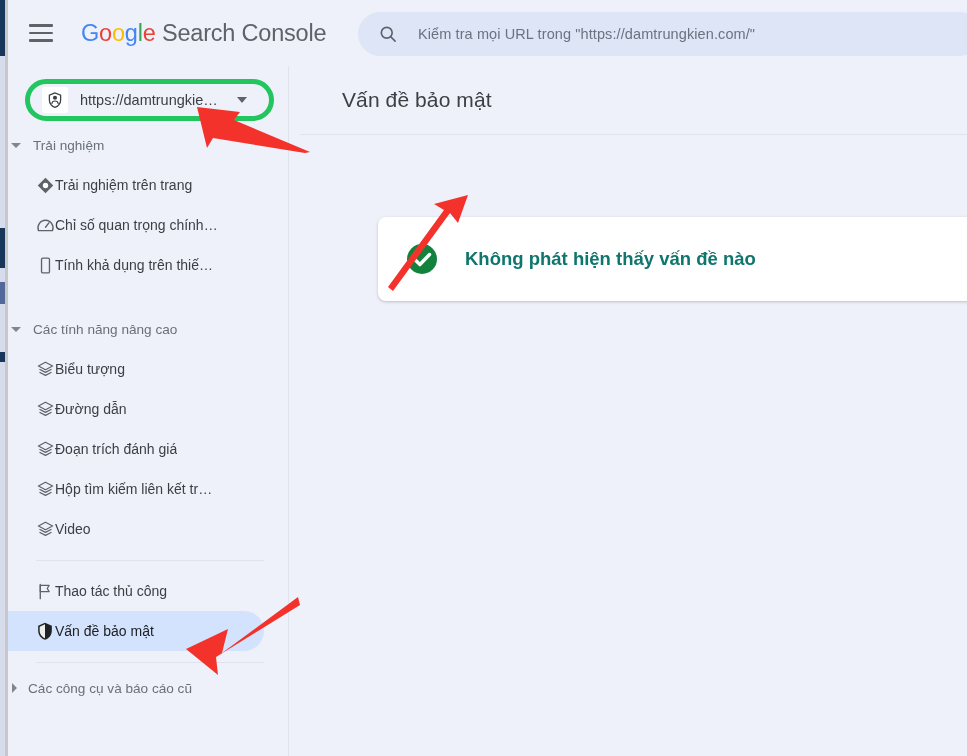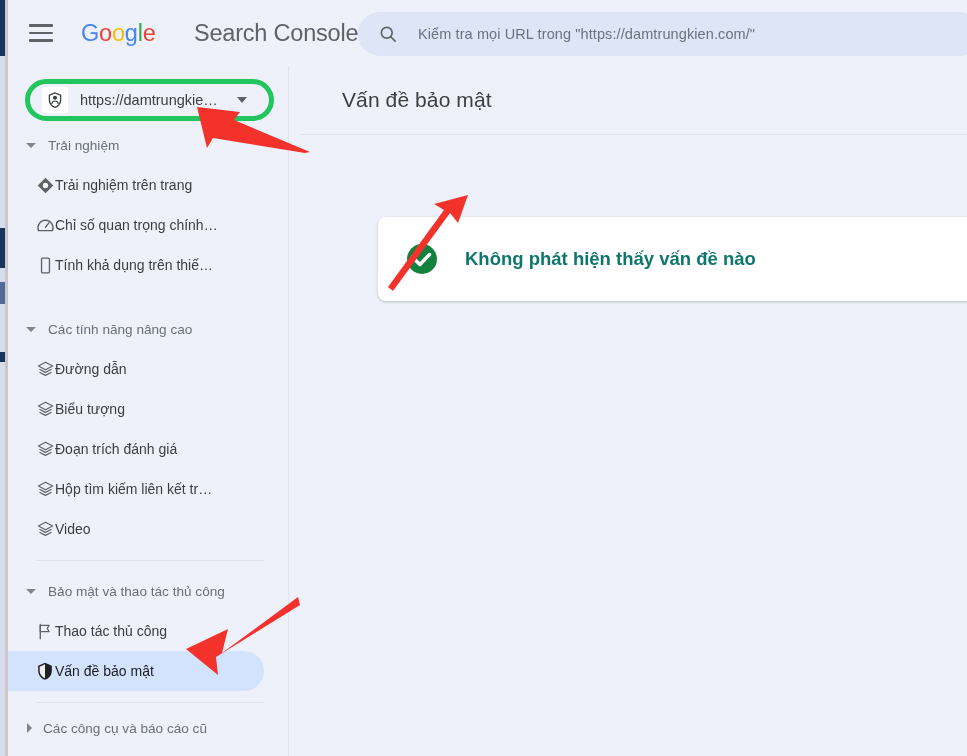--- a/index.html
+++ b/index.html
@@ -55,21 +55,21 @@
     white-space: nowrap;
     color: #5f6368;
     font-weight: 400;
   }
   .brand .g1 { color: #4285f4; }
   .brand .g2 { color: #ea4335; }
   .brand .g3 { color: #fbbc05; }
   .brand .g4 { color: #4285f4; }
   .brand .g5 { color: #34a853; }
   .brand .g6 { color: #ea4335; }
-  .brand .rest { color: #5f6368; margin-left: 32px; }
+  .brand .rest { color: #5f6368; }
 
   .searchbar {
     position: absolute; left: 358px; top: 12px;
     width: 624px; height: 44px;
     background: #dde5f6;
     border-radius: 22px;
     display: flex; align-items: center;
   }
   .search-icon {
     margin-left: 20px; margin-right: 20px;
@@ -127,21 +127,21 @@
     border-left: 5.5px solid transparent;
     border-right: 5.5px solid transparent;
     border-top: 6px solid #5f6368;
     flex: none;
   }
 
   .nav-section { margin-top: 4px; }
   .section-header {
     height: 40px;
     display: flex; align-items: center;
-    padding-left: 18px;
+    padding-left: 3px;
     cursor: pointer;
   }
   .section-caret {
     width: 0; height: 0;
     border-left: 5px solid transparent;
     border-right: 5px solid transparent;
     border-top: 5.5px solid #80868b;
     margin-right: 12px;
     flex: none;
   }
@@ -325,32 +325,32 @@
       </div>
 
       <div class="nav-item">
         <div class="nav-icon">
           <svg viewBox="0 0 24 24" width="19" height="19">
             <path d="M12 2.8 21 7.6 12 12.4 3 7.6z" fill="none" stroke="#5f6368" stroke-width="1.5" stroke-linejoin="round"></path>
             <path d="M4.4 11.6 12 15.6l7.6-4" fill="none" stroke="#5f6368" stroke-width="1.5" stroke-linejoin="round"></path>
             <path d="M4.4 15.4 12 19.4l7.6-4" fill="none" stroke="#5f6368" stroke-width="1.5" stroke-linejoin="round"></path>
           </svg>
         </div>
-        <div class="nav-label">Đường dẫn</div>
+        <div class="nav-label">Biểu tượng</div>
       </div>
 
       <div class="nav-item">
         <div class="nav-icon">
           <svg viewBox="0 0 24 24" width="19" height="19">
             <path d="M12 2.8 21 7.6 12 12.4 3 7.6z" fill="none" stroke="#5f6368" stroke-width="1.5" stroke-linejoin="round"></path>
             <path d="M4.4 11.6 12 15.6l7.6-4" fill="none" stroke="#5f6368" stroke-width="1.5" stroke-linejoin="round"></path>
             <path d="M4.4 15.4 12 19.4l7.6-4" fill="none" stroke="#5f6368" stroke-width="1.5" stroke-linejoin="round"></path>
           </svg>
         </div>
-        <div class="nav-label">Biểu tượng</div>
+        <div class="nav-label">Đường dẫn</div>
       </div>
 
       <div class="nav-item">
         <div class="nav-icon">
           <svg viewBox="0 0 24 24" width="19" height="19">
             <path d="M12 2.8 21 7.6 12 12.4 3 7.6z" fill="none" stroke="#5f6368" stroke-width="1.5" stroke-linejoin="round"></path>
             <path d="M4.4 11.6 12 15.6l7.6-4" fill="none" stroke="#5f6368" stroke-width="1.5" stroke-linejoin="round"></path>
             <path d="M4.4 15.4 12 19.4l7.6-4" fill="none" stroke="#5f6368" stroke-width="1.5" stroke-linejoin="round"></path>
           </svg>
         </div>
@@ -376,24 +376,20 @@
             <path d="M4.4 15.4 12 19.4l7.6-4" fill="none" stroke="#5f6368" stroke-width="1.5" stroke-linejoin="round"></path>
           </svg>
         </div>
         <div class="nav-label">Video</div>
       </div>
     </div>
 
     <hr class="nav-hr">
 
     <div class="nav-section" style="margin-top:10px;">
-      <div class="section-header">
-        <div class="section-caret"></div>
-        <div class="section-title">Bảo mật và thao tác thủ công</div>
-      </div>
 
       <div class="nav-item">
         <div class="nav-icon">
           <svg viewBox="0 0 24 24" width="19" height="19">
             <line x1="5.4" y1="3.2" x2="5.4" y2="21" stroke="#5f6368" stroke-width="1.7" stroke-linecap="round"></line>
             <path d="M5.4 4.2h11.2l-2.4 4 2.4 4H5.4z" fill="none" stroke="#5f6368" stroke-width="1.6" stroke-linejoin="round"></path>
           </svg>
         </div>
         <div class="nav-label">Thao tác thủ công</div>
       </div>

